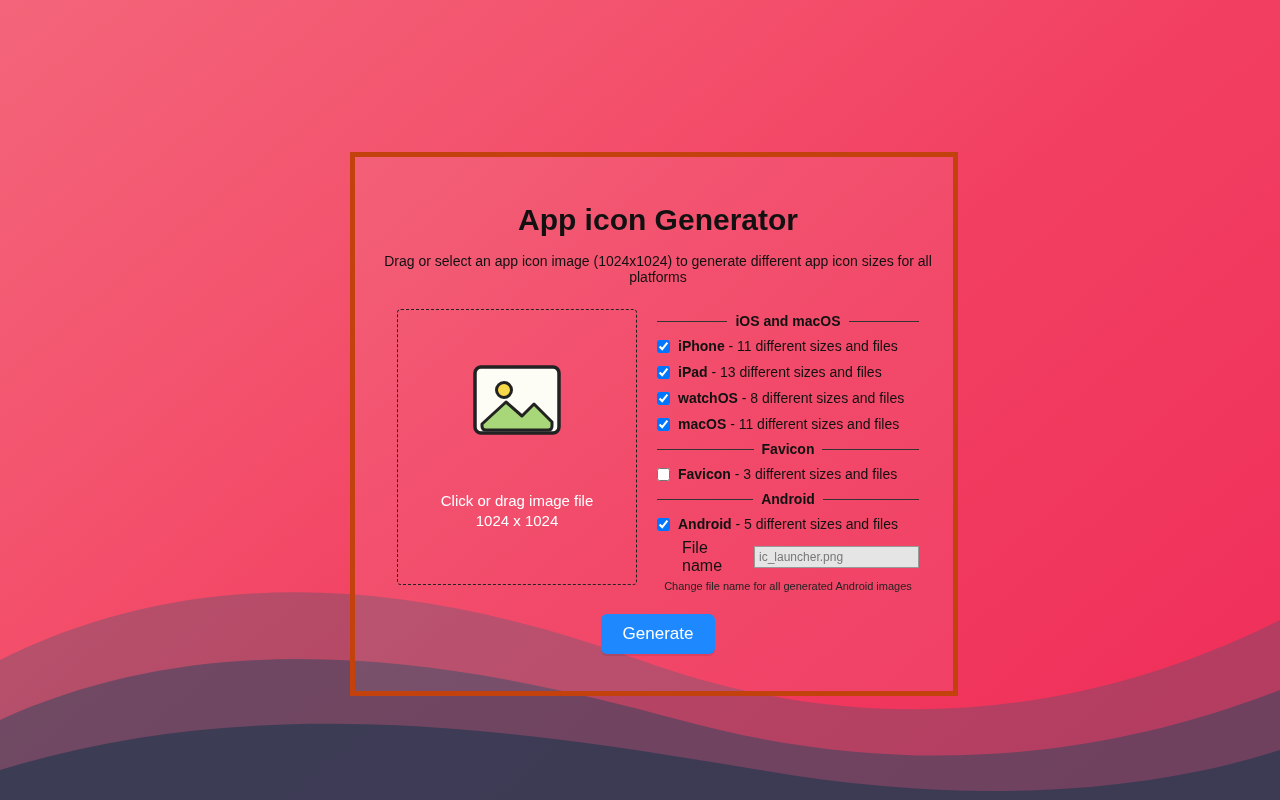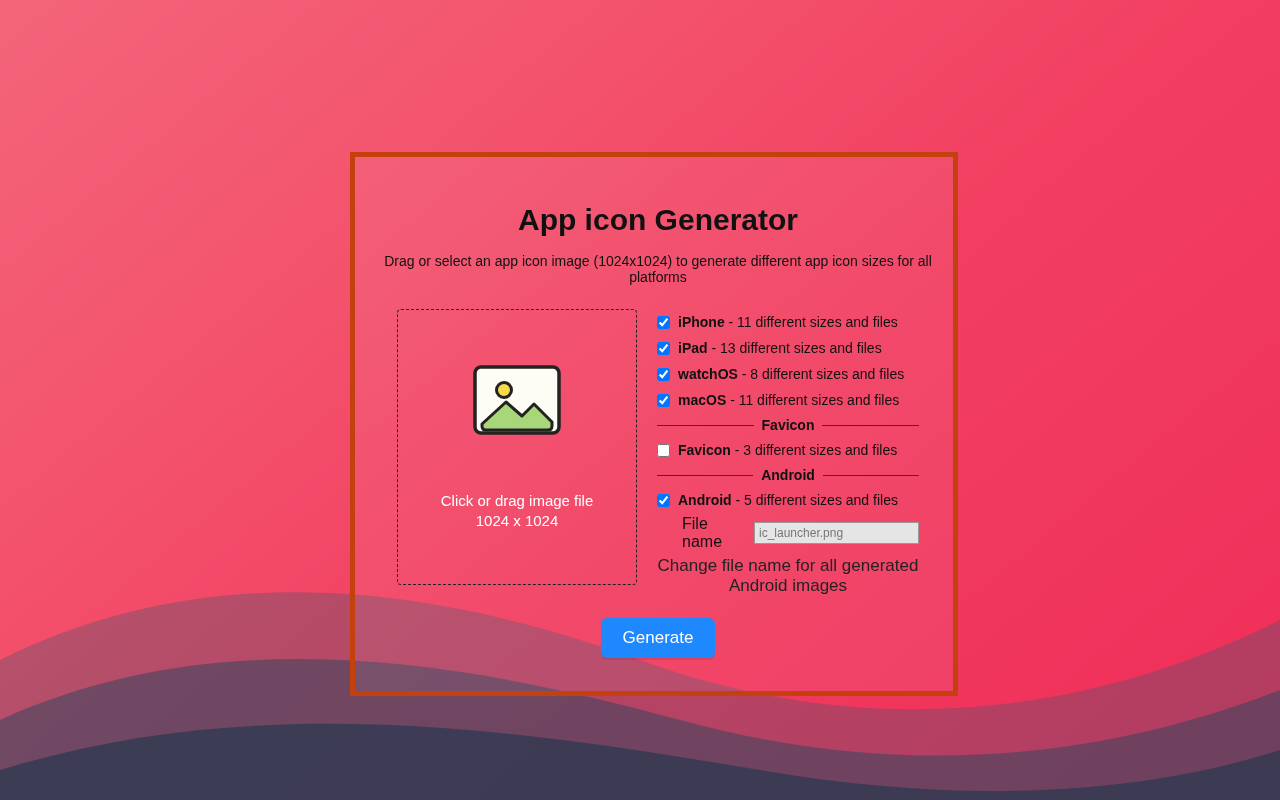--- a/index.html
+++ b/index.html
@@ -111,21 +111,21 @@
     flex: 1;
     font-size: 12px;
     padding: 1px 4px;
     border: 1px solid #999;
     background: #e5e5e5;
     color: #777;
     height: 18px;
   }
   .filename-hint {
     text-align: center;
-    font-size: 17px;
+    font-size: 11px;
     color: #222;
     margin-top: 5px;
   }
   .gen-btn {
     display: block;
     margin: 22px auto 0 auto;
     background: #1e88ff;
     color: #fff;
     border: none;
     border-radius: 6px;
@@ -158,20 +158,25 @@
         <path d="M10,60 L34,38 L50,52 L62,40 L80,58 L80,62 Q80,66 76,66 L14,66 Q10,66 10,62 Z" fill="#a8d77a" stroke="#222" stroke-width="3" stroke-linejoin="round"></path>
       </svg>
       <div class="drop-text">
         <span>Click or drag image file</span><br>
         <span>1024 x 1024</span>
       </div>
     </div>
 
     <div class="options">
 
+      <div class="group-sep">
+        <span class="line"></span>
+          <span>iOS and macOS</span>
+          <span class="line"></span>
+      </div>
 
       <label class="opt-row">
         <input type="checkbox" checked="" style="">
         <span class="lbl"><b>iPhone</b><span> - 11 different sizes and files</span></span>
       </label>
       <label class="opt-row">
         <input type="checkbox" checked="" style="">
         <span class="lbl"><b>iPad</b><span> - 13 different sizes and files</span></span>
       </label>
       <label class="opt-row">

